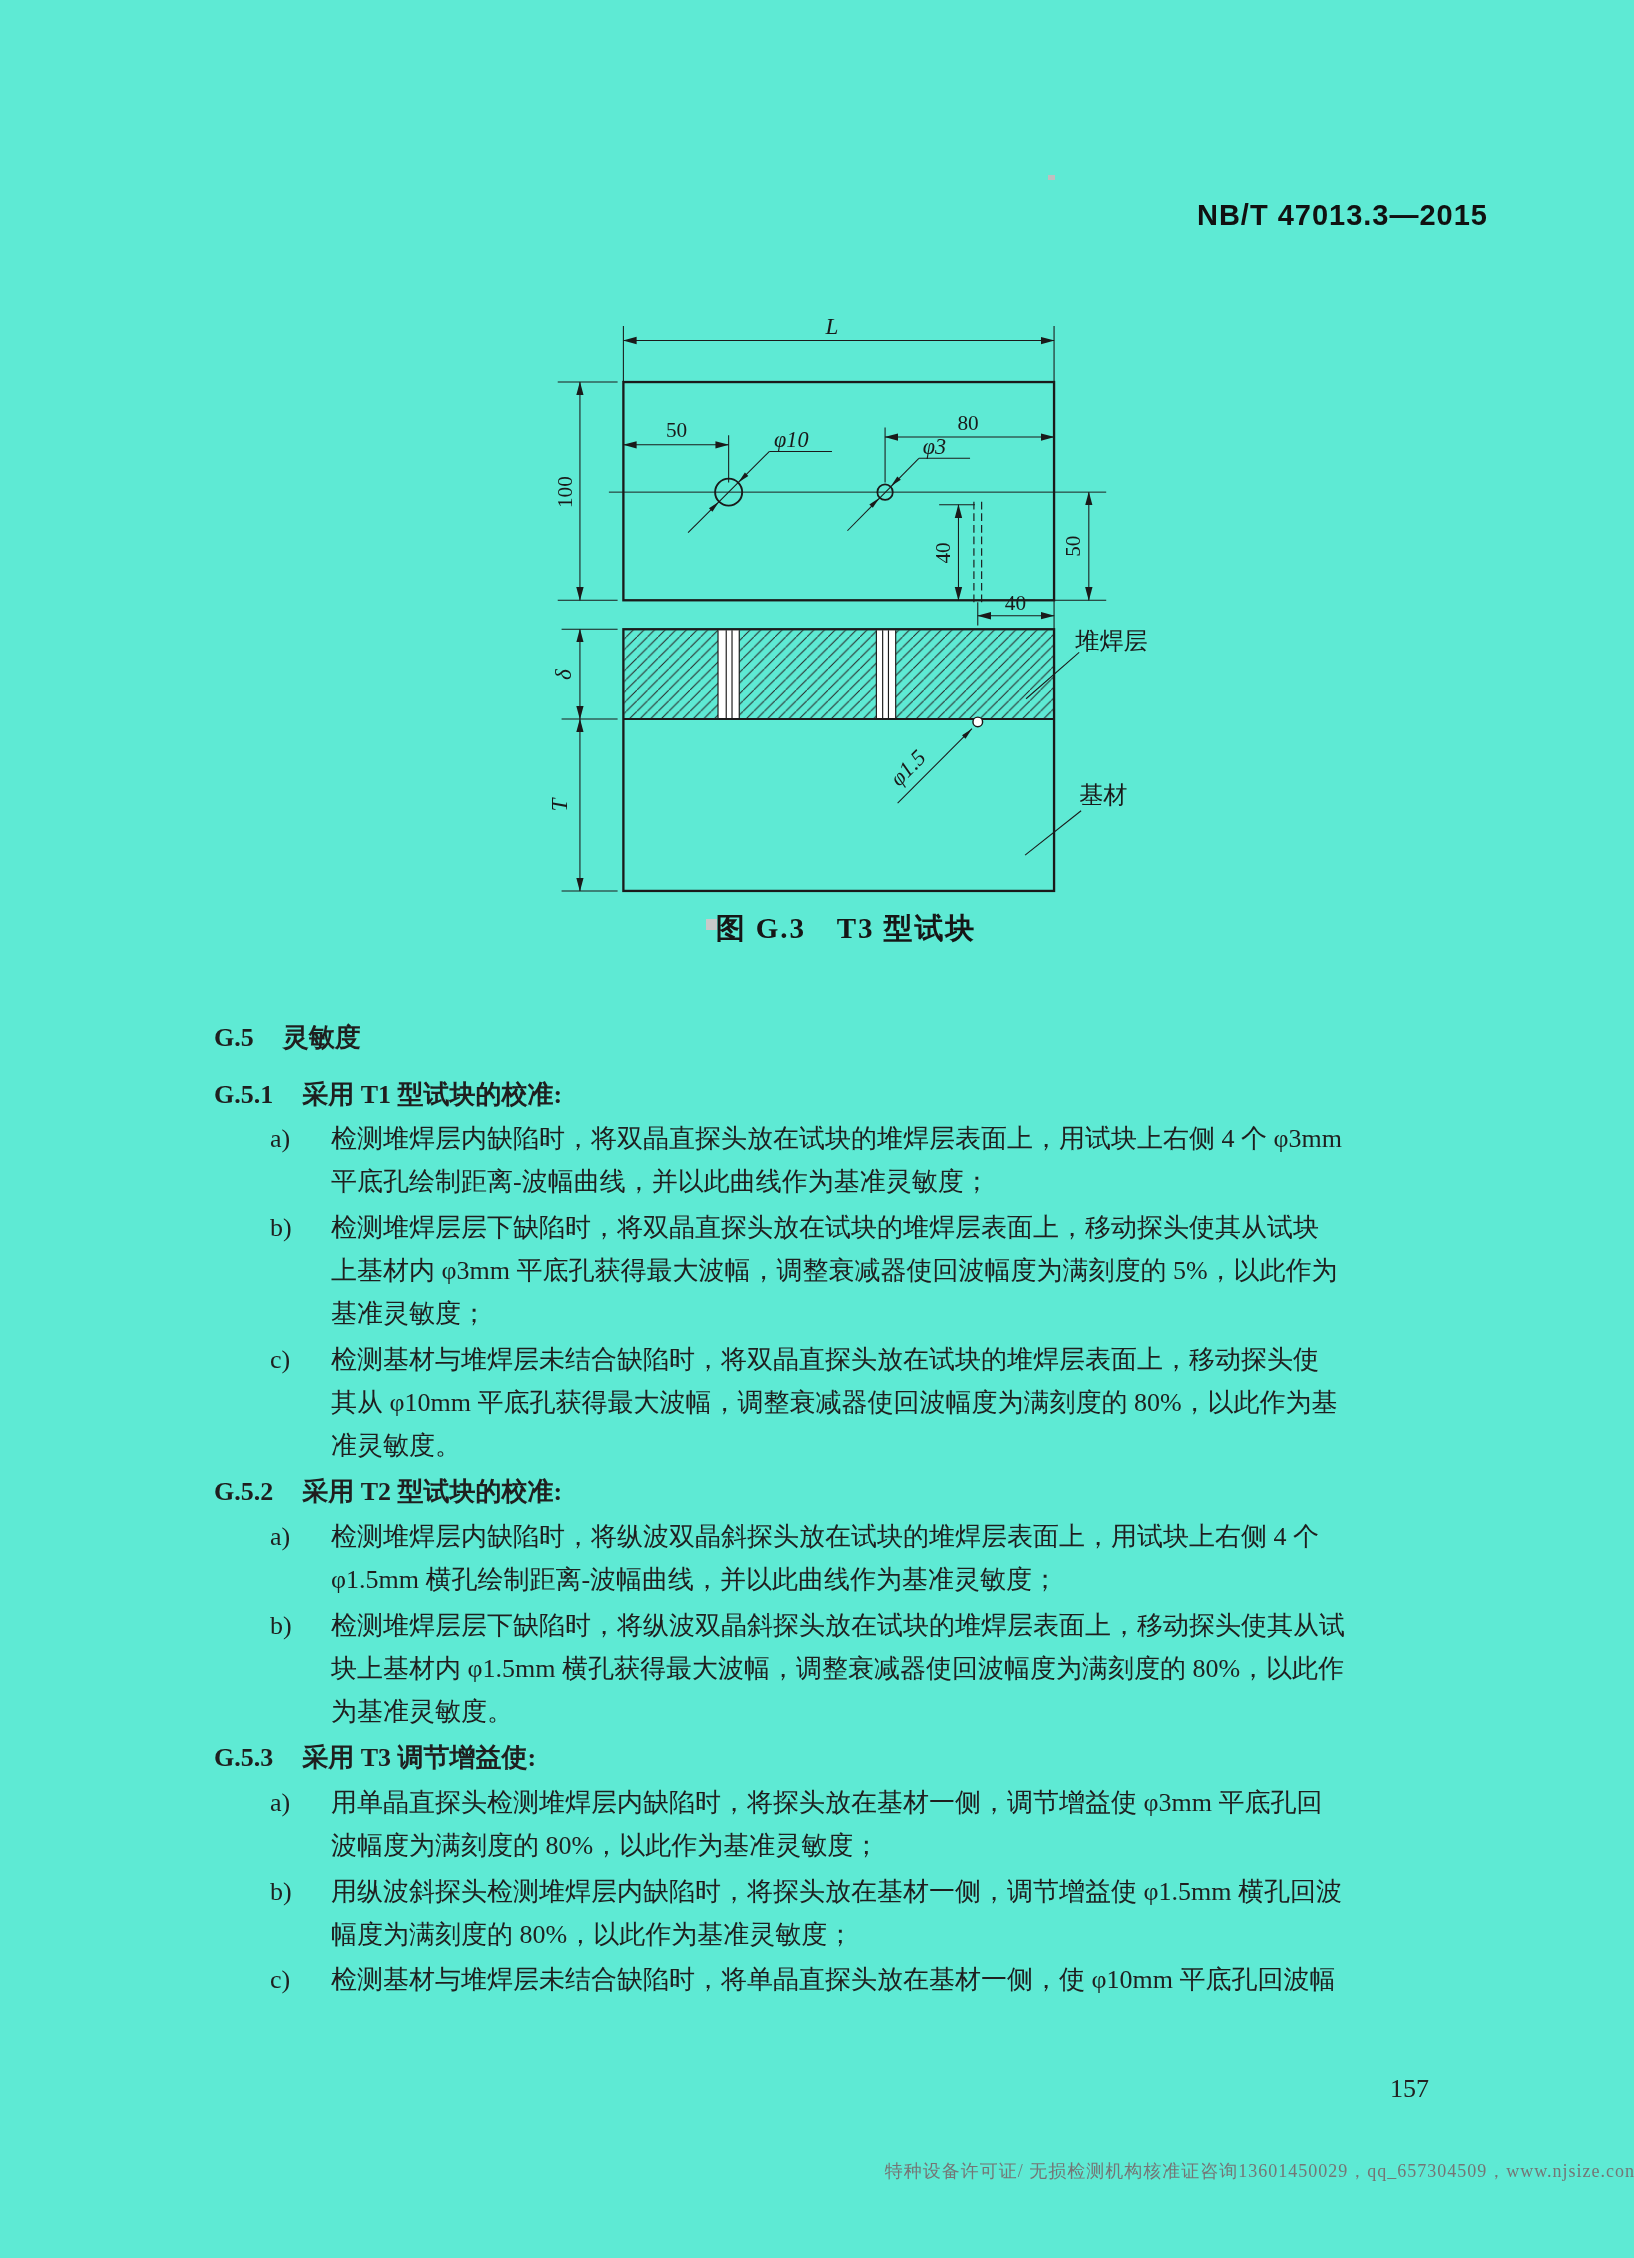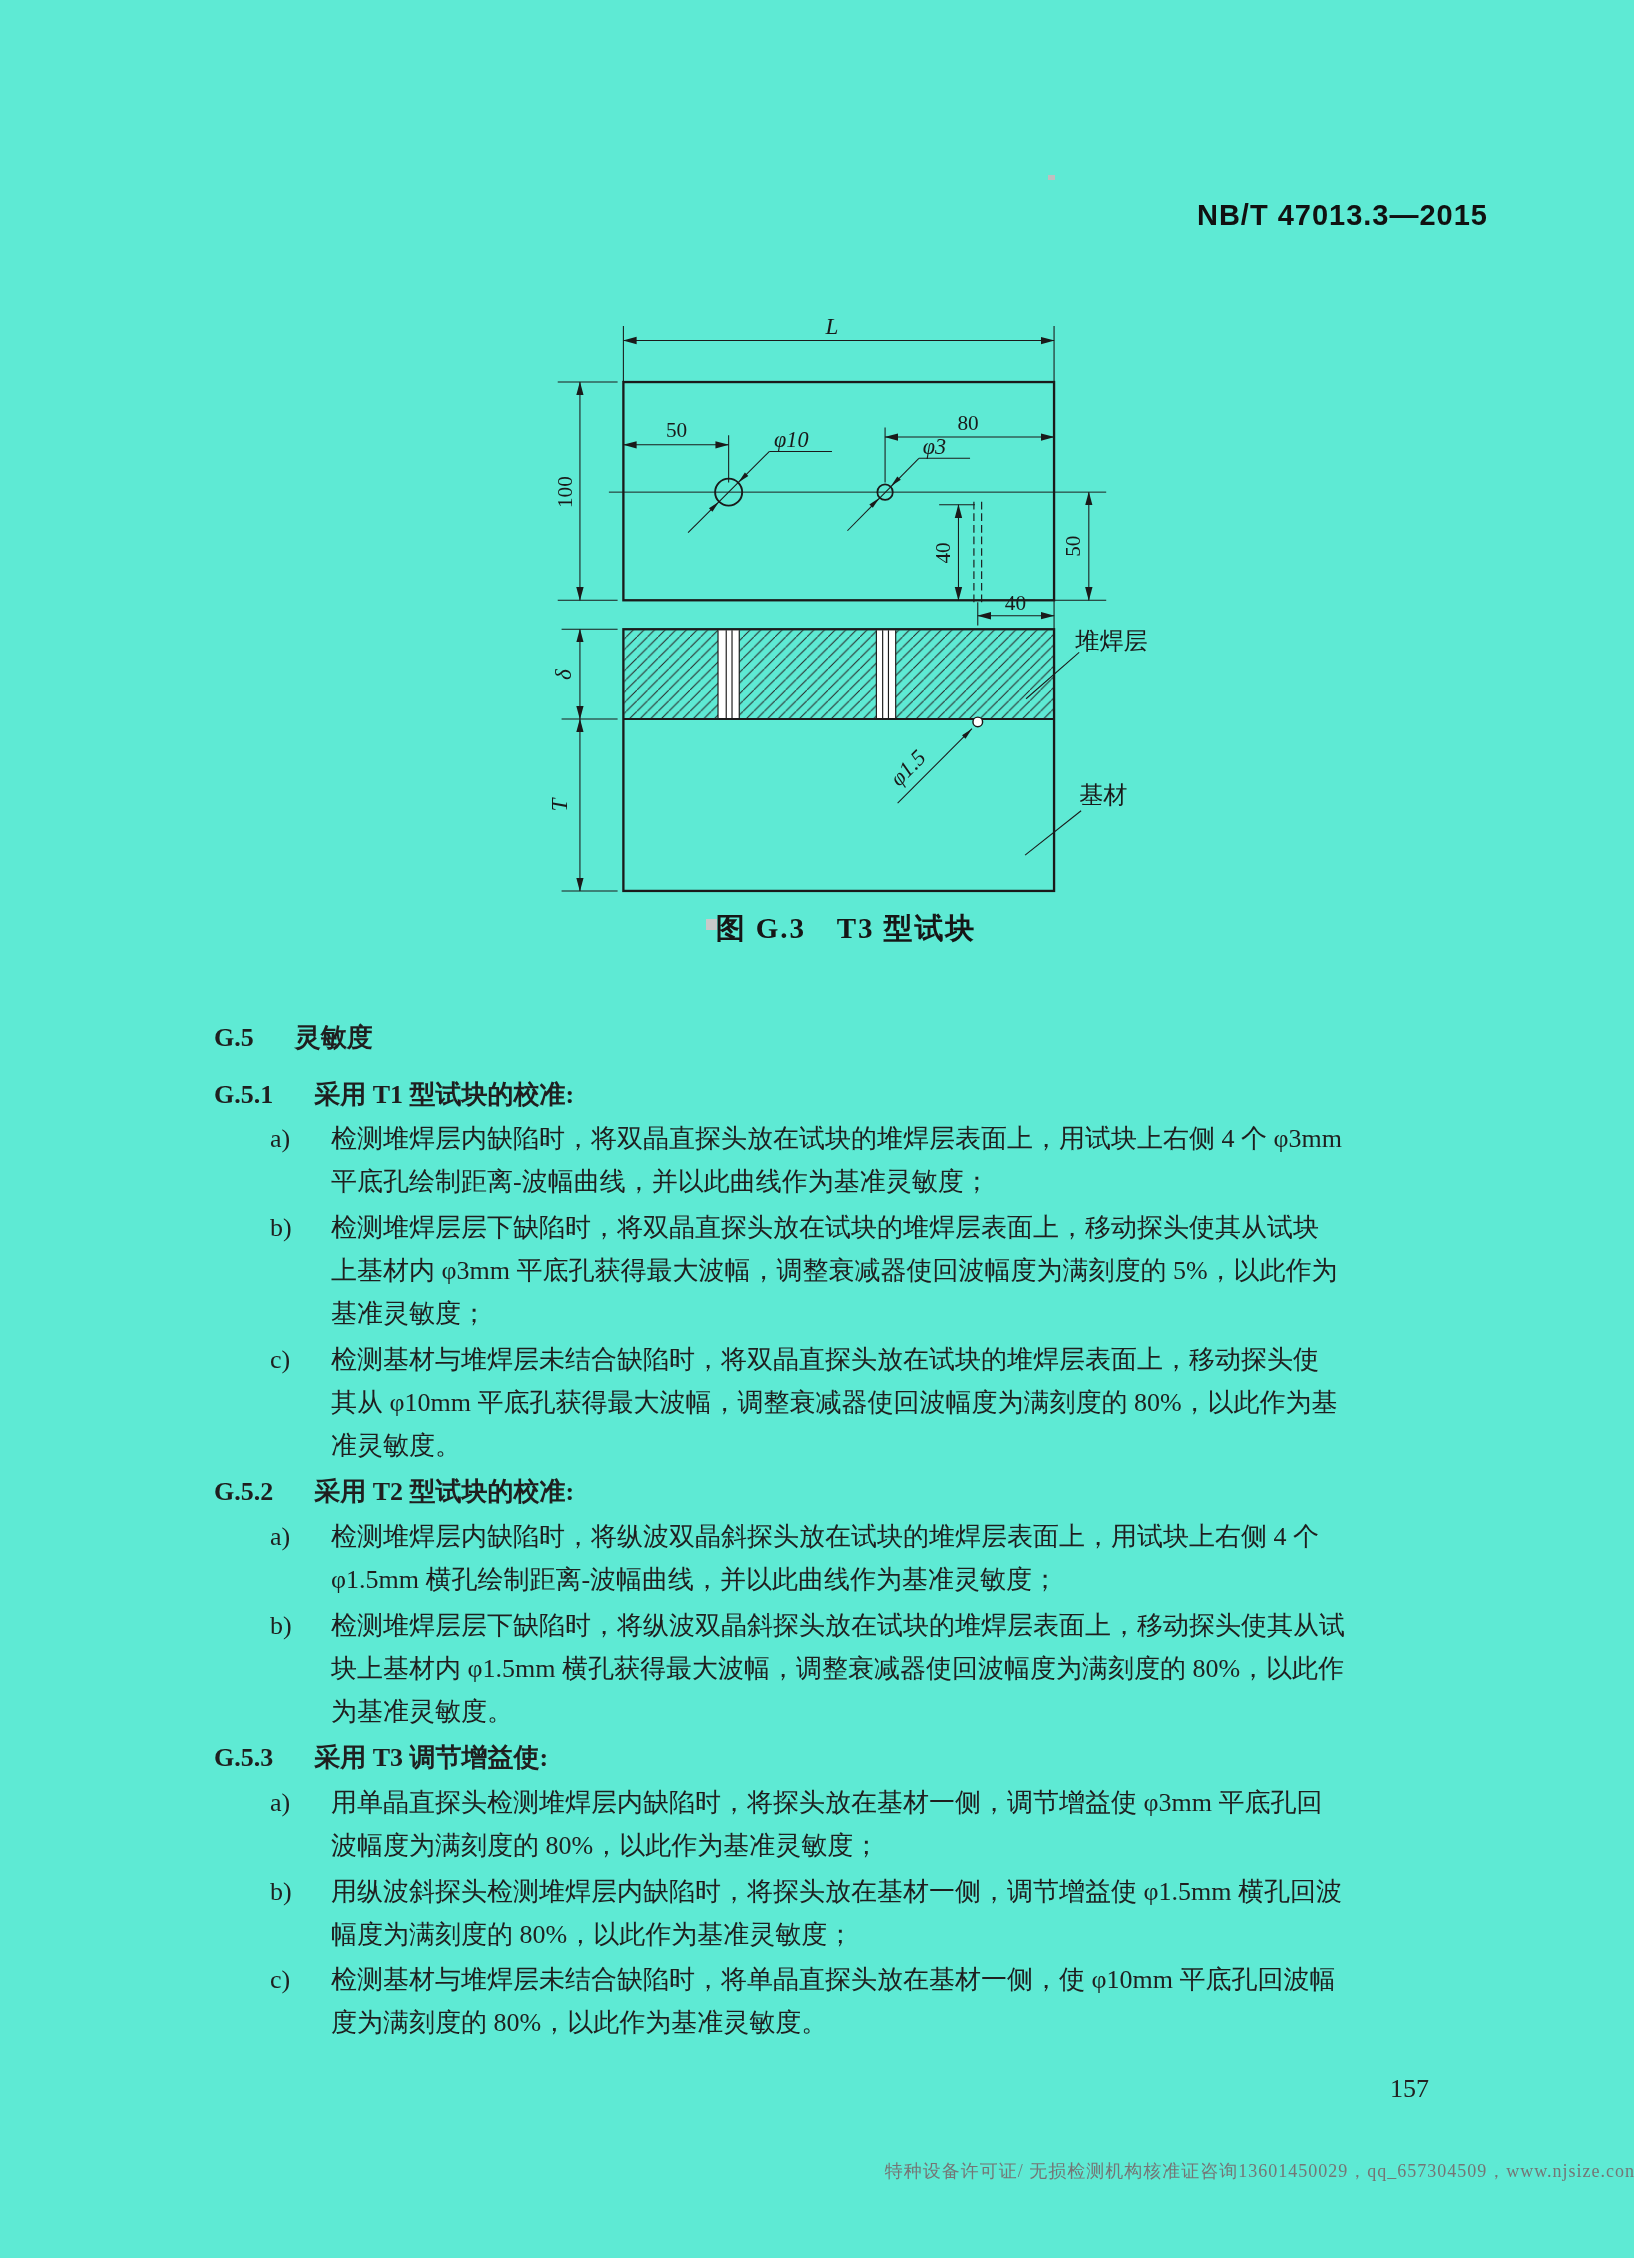--- a/index.html
+++ b/index.html
@@ -26,21 +26,21 @@
   .caption-artifact{
     position:absolute;left:706px;top:919px;width:10.6px;height:10.6px;background:#c9c9c9;
   }
   .top-artifact{
     position:absolute;left:1048px;top:175px;width:6.8px;height:4.8px;background:#bfbfbf;
   }
   .text-block{
     position:absolute;left:214px;top:1016px;width:1303px;
     font-size:26px;line-height:43px;color:#1f1f1f;
   }
-  .heading{display:flex;gap:41px;font-weight:bold;margin:0 0 1.9px 0;white-space:nowrap;}
+  .heading{display:flex;gap:29px;font-weight:bold;margin:0 0 1.9px 0;white-space:nowrap;}
   .heading.first{margin-bottom:13.5px;}
   .item{display:flex;margin:0 0 2.9px 56px;}
   .marker{width:61px;flex:none;}
   .lines{flex:1;min-width:0;}
   .ln{white-space:nowrap;}
   .page-number{
     position:absolute;left:1390px;top:2074px;width:106px;text-align:left;
     font-size:26px;color:#222;
   }
   .doc-footer{
@@ -244,21 +244,20 @@
       <div class="lines">
         <div class="ln">用纵波斜探头检测堆焊层内缺陷时，将探头放在基材一侧，调节增益使 φ1.5mm 横孔回波</div>
         <div class="ln">幅度为满刻度的 80%，以此作为基准灵敏度；</div>
       </div>
     </div>
 
     <div class="item">
       <span class="marker">c)</span>
       <div class="lines">
         <div class="ln">检测基材与堆焊层未结合缺陷时，将单晶直探头放在基材一侧，使 φ10mm 平底孔回波幅</div>
-        <div class="ln">度为满刻度的 80%，以此作为基准灵敏度。</div>
       </div>
     </div>
 
   </div>
 
   <div class="page-number">157</div>
 
   <div class="doc-footer">特种设备许可证/ 无损检测机构核准证咨询13601450029，qq_657304509，www.njsize.con</div>
 
 </div>

